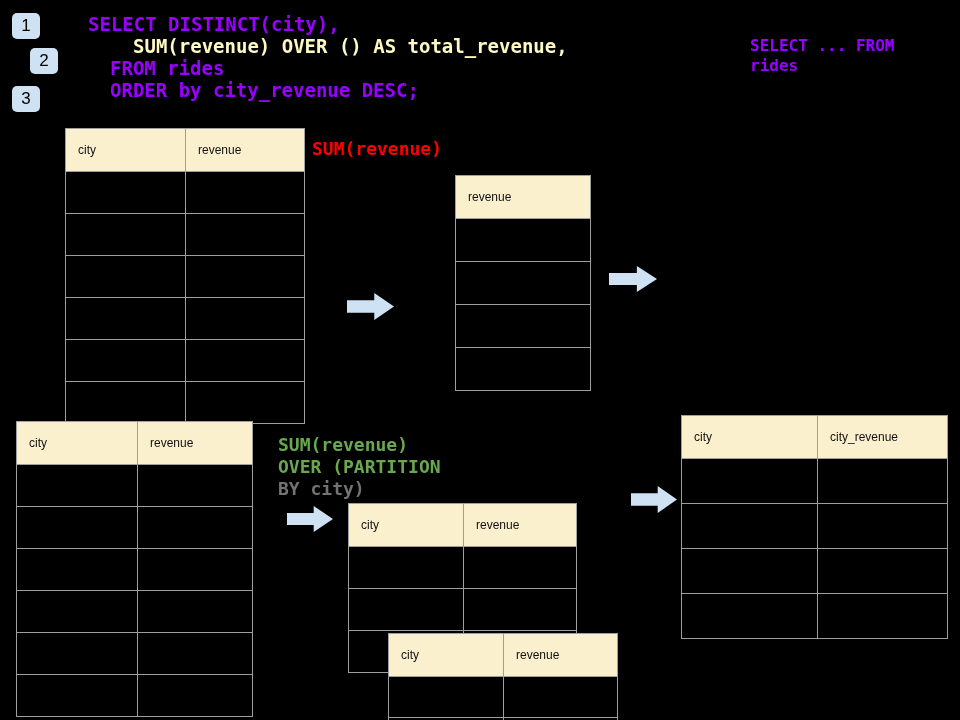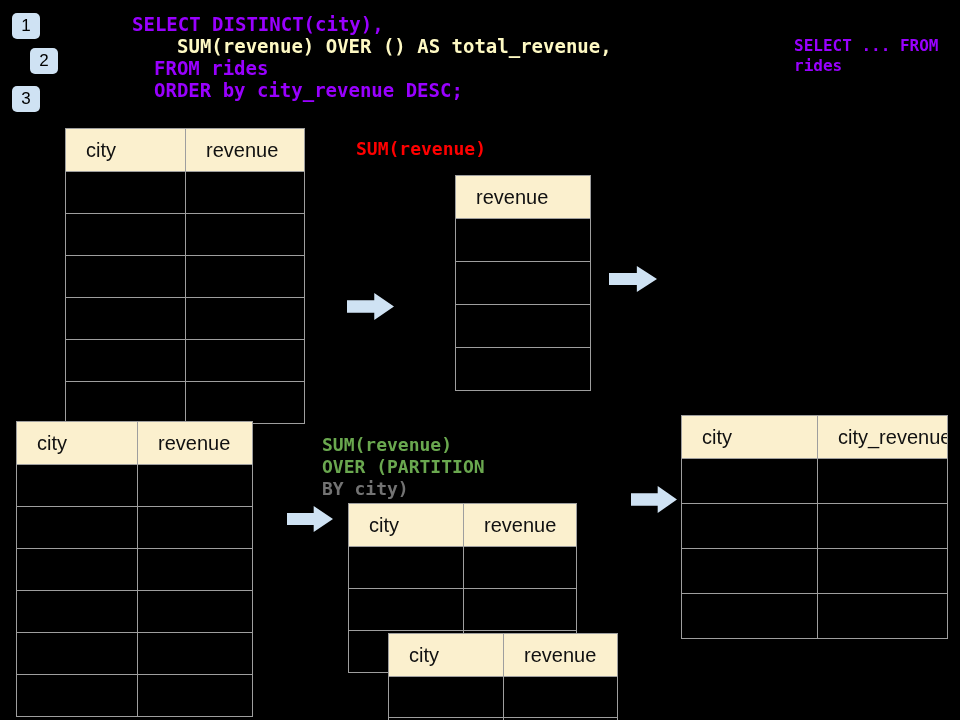--- a/index.html
+++ b/index.html
@@ -3,21 +3,21 @@
 <meta charset="utf-8">
 <style>
   html, body { margin: 0; padding: 0; }
   body {
     width: 960px; height: 720px;
     background: #000000;
     overflow: hidden;
     position: relative;
     font-family: "Liberation Sans", sans-serif;
   }
-  .abs { position: absolute; padding-left: 44px; }
+  .abs { position: absolute; }
   .mono {
     font-family: "DejaVu Sans Mono", "Liberation Mono", monospace;
     font-weight: bold;
     white-space: pre;
   }
   .sql-line { font-size: 19px; line-height: 22px; }
   .side-note-line { font-size: 16px; line-height: 20px; color: #9900ff; }
   .anno-line { font-size: 18px; line-height: 22px; }
 
   .badge {
@@ -37,22 +37,22 @@
     box-sizing: border-box;
   }
   .thead {
     display: grid;
     grid-template-columns: var(--cols);
     background: #fbf0ce;
     height: 42px;
   }
   .th {
     display: flex; align-items: center;
-    padding-left: 20px;
-    font-size: 20px;
+    padding-left: 12px;
+    font-size: 12px;
     color: #111;
     border-right: 1px solid #9e9e9e;
     overflow: hidden;
   }
   .th:last-child { border-right: none; }
   .trow {
     display: grid;
     grid-template-columns: var(--cols);
     height: var(--rh, 41px);
     border-top: 1px solid #9e9e9e;

